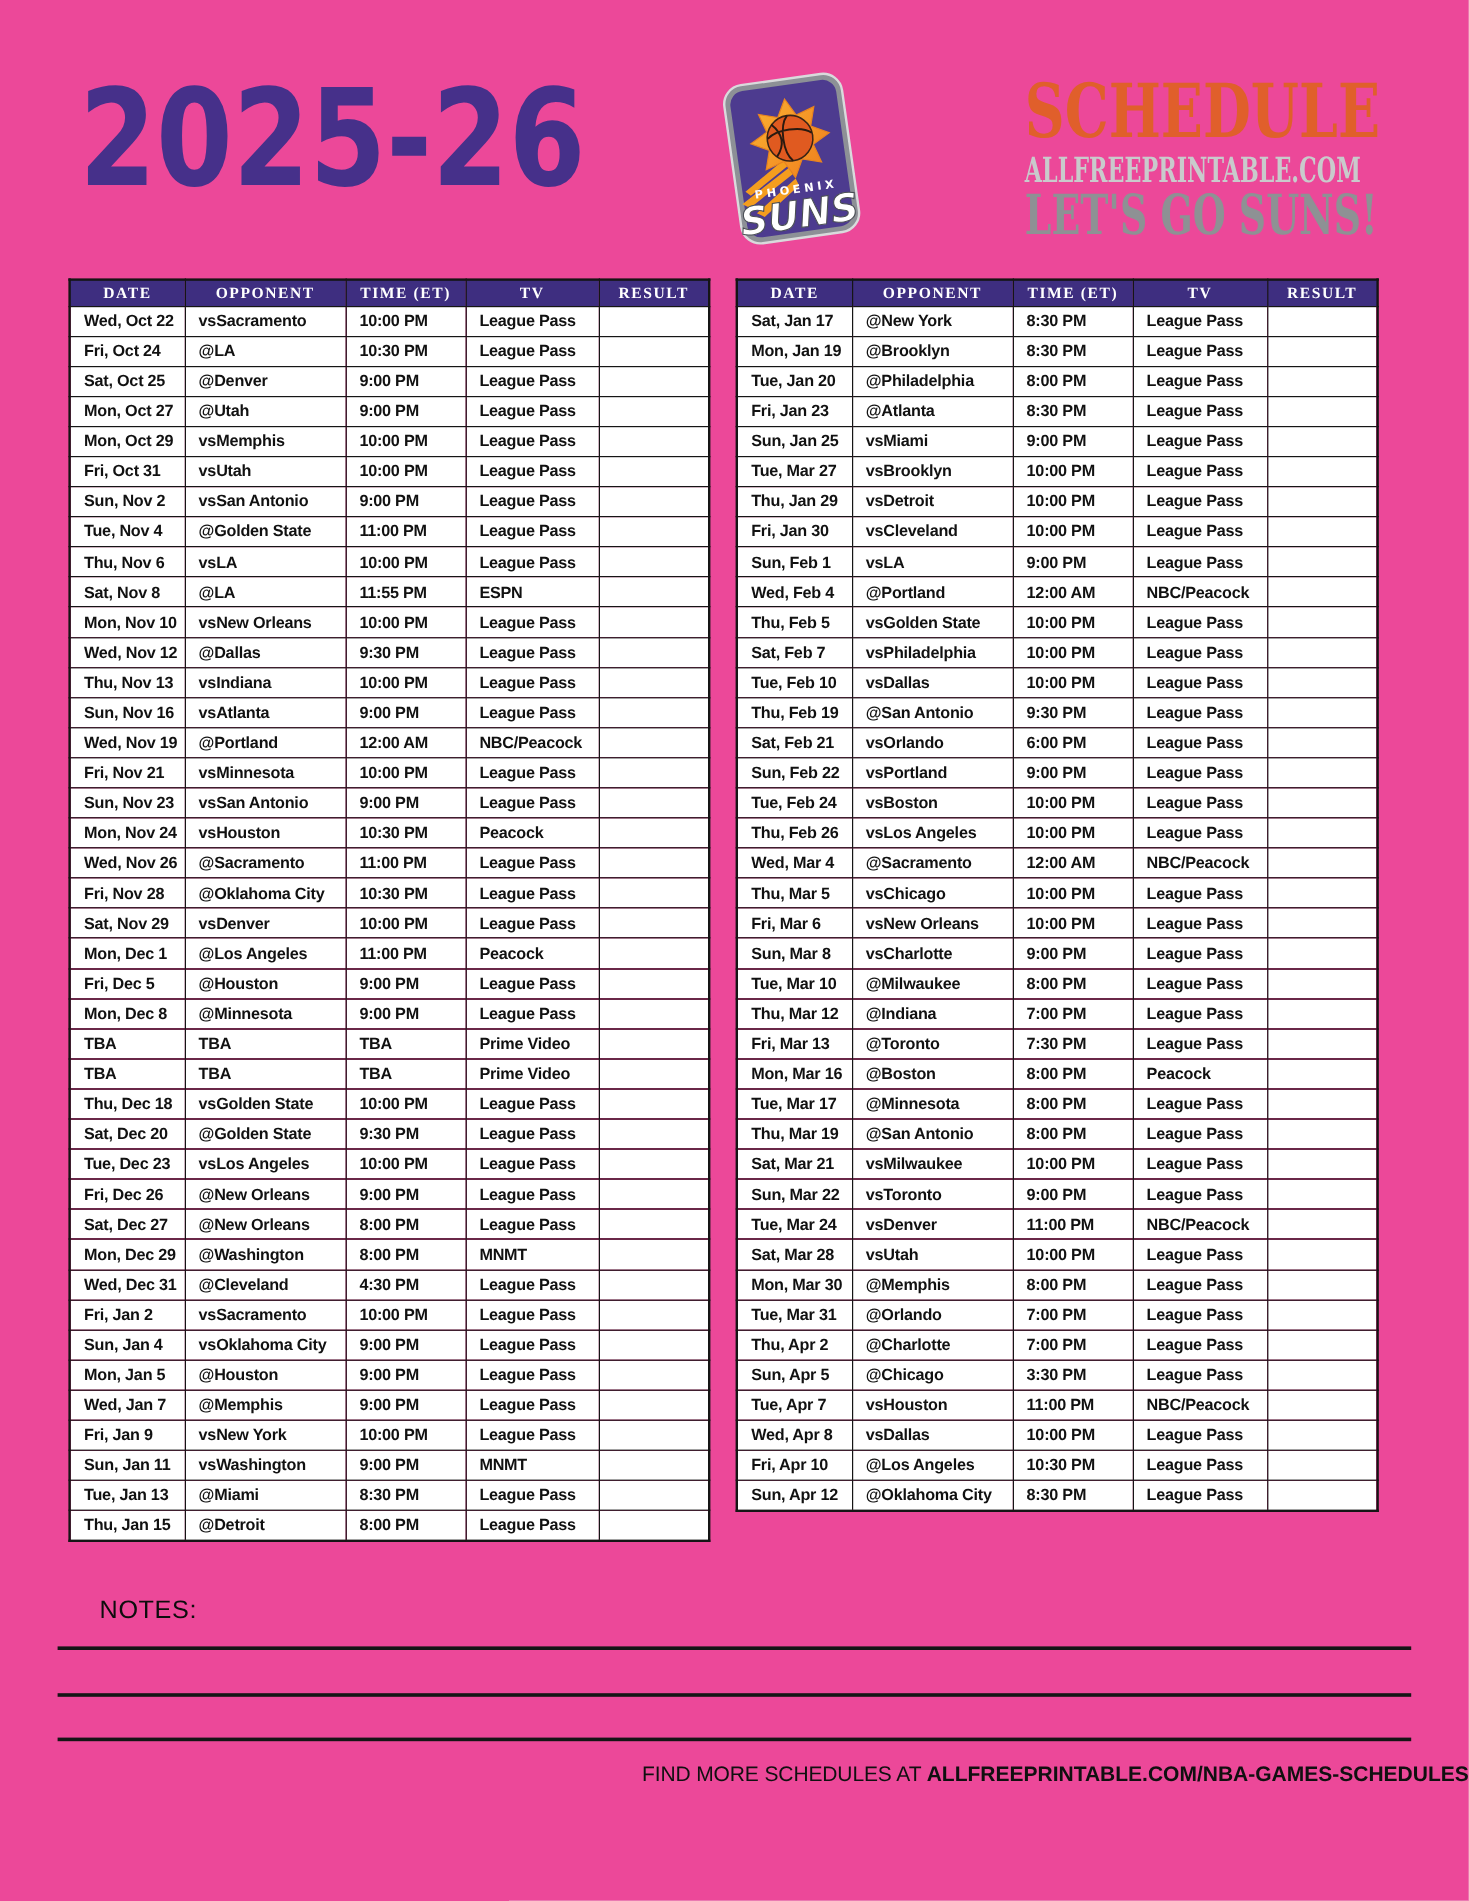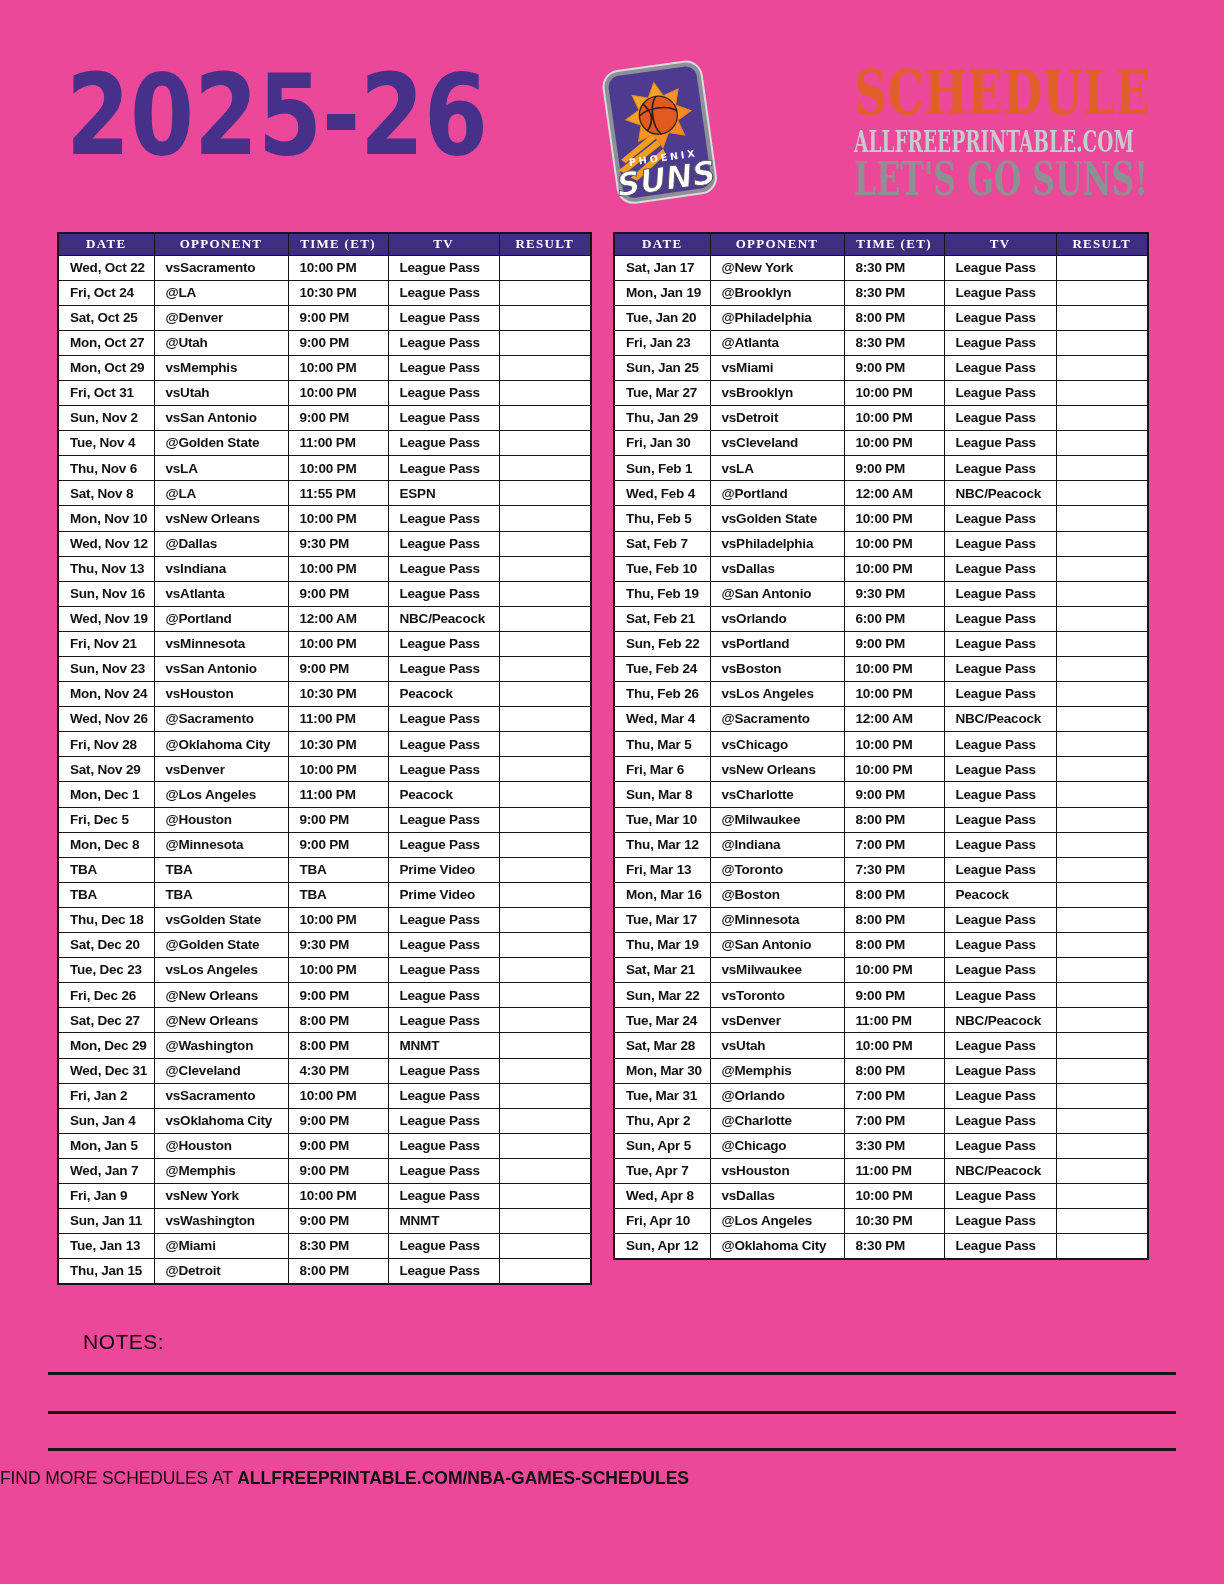--- a/index.html
+++ b/index.html
@@ -35,21 +35,21 @@
   td{height:25.1px;font-family:"Liberation Sans",sans-serif;font-weight:bold;font-size:13.5px;
      letter-spacing:-0.2px;color:#111;border:1px solid var(--line-black);
      padding:0 0 0 11px;white-space:nowrap;overflow:hidden;background:#fff;line-height:1;}
 
   
   .notes-label{position:absolute;left:57px;top:1330px;font-weight:normal;font-size:21px;color:#0d0d0d;letter-spacing:.5px;margin-left:26px;}
   .notes-line{position:absolute;left:48px;width:1128px;height:3px;background:var(--line-black);}
   .nl1{top:1372px;} .nl2{top:1411px;} .nl3{top:1448px;}
 
   
-  .footer{position:absolute;left:0;top:1468px;width:100%;text-align:left;font-size:17.5px;color:#101010;letter-spacing:-0.1px;}
+  .footer{position:absolute;left:0;top:1468px;width:100%;text-align:right;font-size:17.5px;color:#101010;letter-spacing:-0.1px;}
   .footer b{letter-spacing:0;}
 </style>
 </head>
 <body>
 
 <div class="page">
 
   <svg class="season-title" width="432" height="104" viewBox="0 0 432 104">
     <text x="2" y="90" font-size="112" textLength="422" lengthAdjust="spacingAndGlyphs">2025-26</text>
   </svg>

